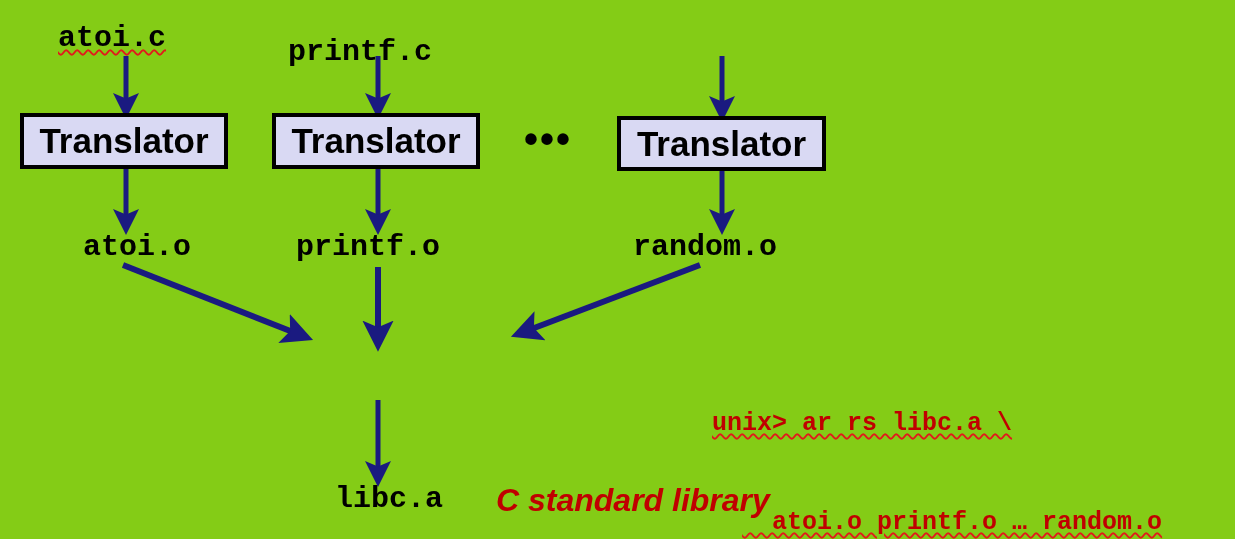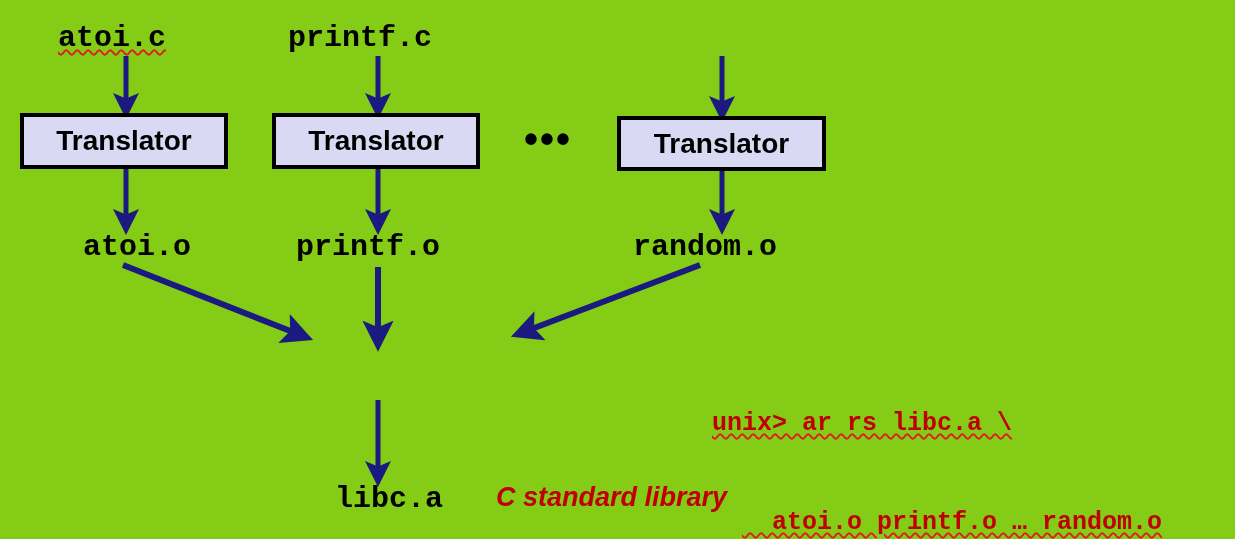--- a/index.html
+++ b/index.html
@@ -49,21 +49,21 @@
     background: #d9d9f3;
     border: 4px solid #000000;
     box-sizing: border-box;
     display: flex;
     align-items: center;
     justify-content: center;
   }
   .proc-box .box-text {
     font-family: "Liberation Sans", sans-serif;
     font-weight: bold;
-    font-size: 28px;
+    font-size: 35px;
     color: #000000;
     white-space: nowrap;
   }
   .proc-box .box-text.spell {
     text-decoration: underline wavy #e01b1b;
     text-decoration-thickness: 1.5px;
     text-underline-offset: 2px;
   }
 
   
@@ -92,21 +92,21 @@
     text-decoration-thickness: 1.5px;
     text-underline-offset: 3px;
   }
 
   
   .caption {
     position: absolute;
     font-family: "Liberation Sans", sans-serif;
     font-weight: bold;
     font-style: italic;
-    font-size: 27px;
+    font-size: 32px;
     color: #c00000;
     white-space: nowrap;
   }
 </style>
 </head>
 <body>
 
 <div id="canvas">
 
   <svg id="arrow-layer" viewBox="0 0 1245 539" width="1245" height="539" xmlns="http://www.w3.org/2000/svg">
@@ -125,21 +125,21 @@
     <line x1="722" y1="171" x2="722" y2="226" stroke="#1a1a80" stroke-width="5" marker-end="url(#ah)"></line>
 
     <line x1="123" y1="265" x2="303" y2="336" stroke="#1a1a80" stroke-width="6" marker-end="url(#ah)"></line>
     <line x1="378" y1="267" x2="378" y2="341" stroke="#1a1a80" stroke-width="6" marker-end="url(#ah)"></line>
     <line x1="700" y1="265" x2="521" y2="333" stroke="#1a1a80" stroke-width="6" marker-end="url(#ah)"></line>
 
     <line x1="378" y1="400" x2="378" y2="478" stroke="#1a1a80" stroke-width="5" marker-end="url(#ah)"></line>
   </svg>
 
   <div class="file-label spell" style="left:58px; top:21px;">atoi.c</div>
-  <div class="file-label" style="left:288px; top:21px;">printf.c</div>
+  <div class="file-label" style="left:288px; top:35px;">printf.c</div>
 
   <div class="proc-box" style="left:20px; top:113px; width:208px; height:56px;">
     <span class="box-text">Translator</span>
   </div>
 
   <div class="proc-box" style="left:272px; top:113px; width:208px; height:56px;">
     <span class="box-text">Translator</span>
   </div>
 
   <div class="ellipsis-dots" style="left:524px; top:129px;">•••</div>

